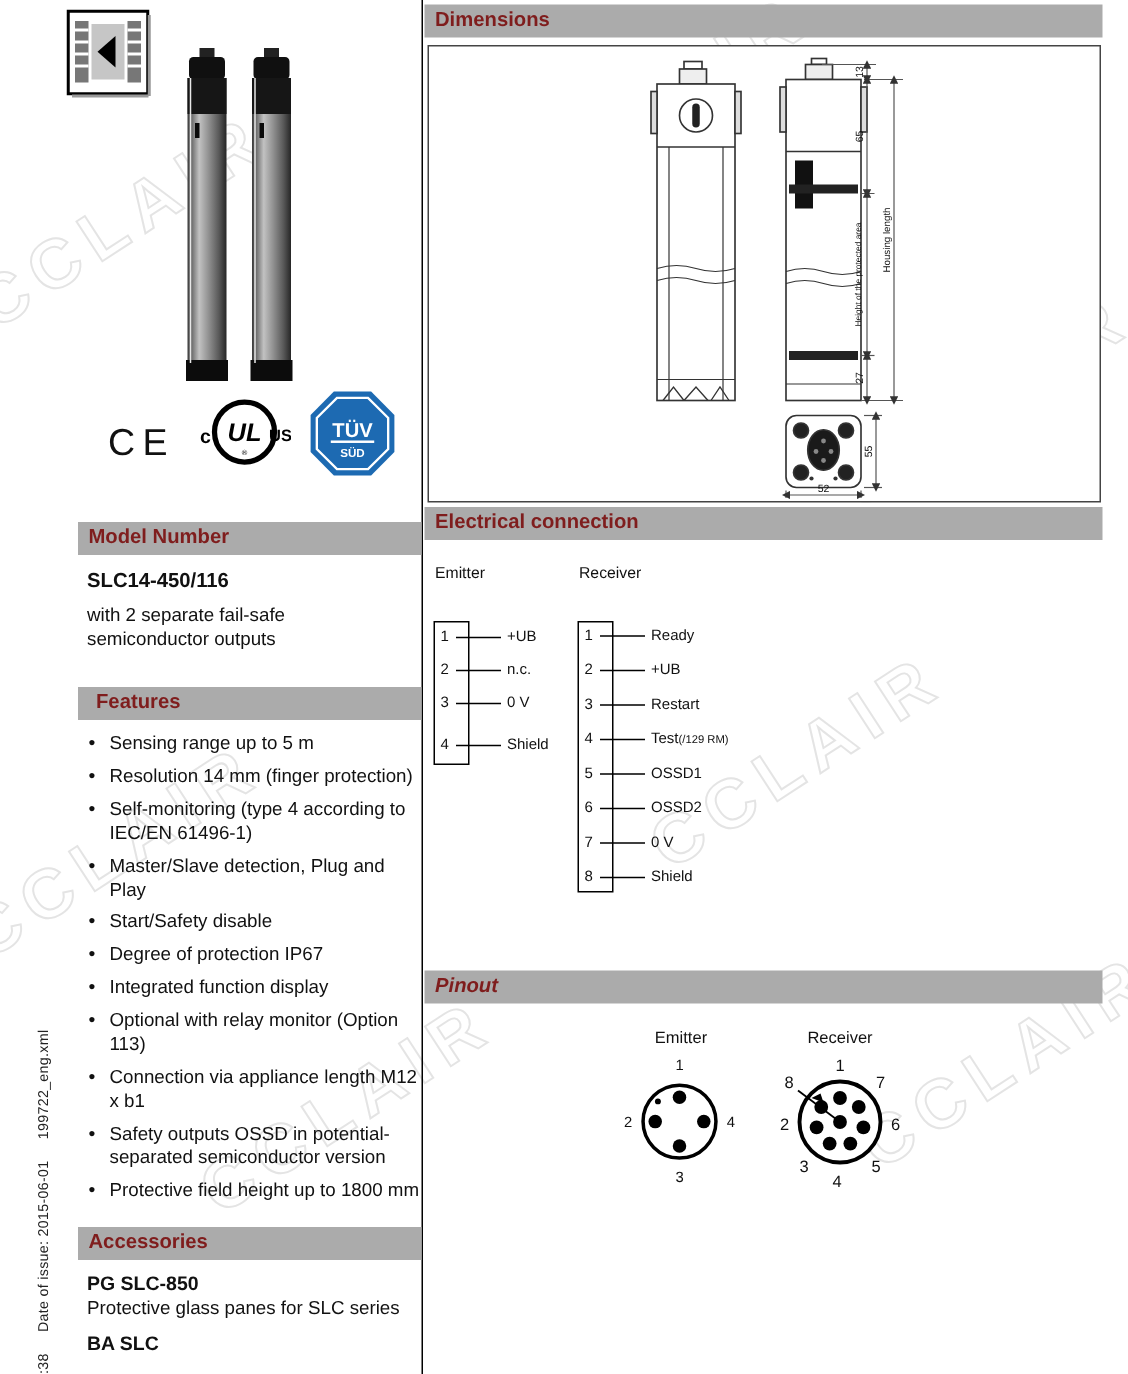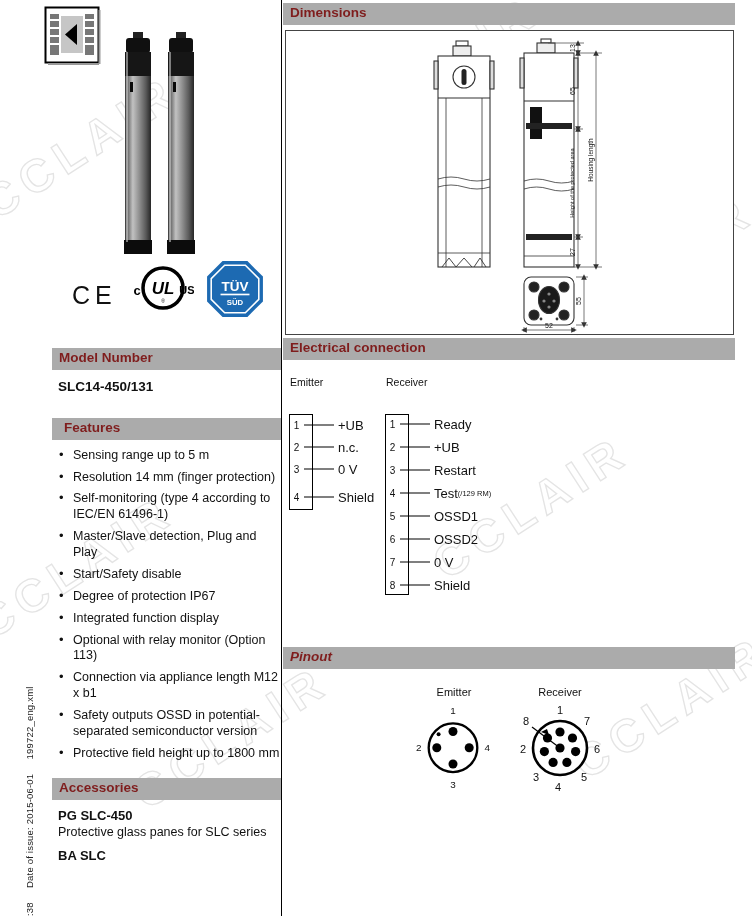--- a/index.html
+++ b/index.html
@@ -46,21 +46,21 @@
   .right-header { position:absolute; left:283px; width:452px; }
   .dims-box { position:absolute; left:285px; top:30px; width:449px; height:305px; border:1px solid #444; background:#fff; }
   .col-label { position:absolute; font-size:10.5px; color:#111; }
 
   
   .pin-diagram { position:absolute; }
   .pin-box { position:absolute; left:0; top:0; width:24px; border:1.5px solid #000; }
   .pin-row { position:absolute; left:0; display:flex; align-items:center; transform:translateY(-50%); }
   .pin-num { width:15px; text-align:center; font-size:10px; color:#111; }
   .pin-line { width:30px; height:1.5px; background:#000; flex:none; }
-  .pin-label { font-size:13px; margin-left:4px; color:#111; white-space:nowrap; }
+  .pin-label { font-size:10px; margin-left:4px; color:#111; white-space:nowrap; }
   .pin-label-small { font-size:7.5px; }
 
   .pinout-label { position:absolute; font-size:11px; text-align:center; }
   svg text { font-family:"Liberation Sans", sans-serif; }
   .cert-ce { position:absolute; left:72px; top:281px; font-size:25px; letter-spacing:5px; color:#111; }
 </style>
 </head>
 <body>
 
 <div class="page">
@@ -140,39 +140,40 @@
   <svg style="position:absolute; left:205px; top:258px;" width="60" height="62" viewBox="0 0 58 58">
     <path d="M17,2 L41,2 L56,17 L56,41 L41,56 L17,56 L2,41 L2,17 Z" fill="#1d6ab2"></path>
     <path d="M19,6 L39,6 L52,19 L52,39 L39,52 L19,52 L6,39 L6,19 Z" fill="none" stroke="#fff" stroke-width="1.5"></path>
     <text x="29" y="31" text-anchor="middle" font-size="13" font-weight="bold" fill="#fff">TÜV</text>
     <rect x="15" y="33.5" width="28" height="1.6" fill="#fff"></rect>
     <text x="29" y="44" text-anchor="middle" font-size="7.5" font-weight="bold" fill="#fff">SÜD</text>
   </svg>
 
   <div class="left-col">
     <div class="sec-header">Model Number</div>
-    <div class="model-no">SLC14-450/131</div>
+    <div class="model-no">SLC14-450/116</div>
+    <div class="model-desc">with 2 separate fail-safe semiconductor outputs</div>
 
     <div class="sec-header features-header">Features</div>
     <ul class="feature-list">
       <li>Sensing range up to 5 m</li>
       <li>Resolution 14 mm (finger protection)</li>
       <li>Self-monitoring (type 4 according to IEC/EN 61496-1)</li>
       <li>Master/Slave detection, Plug and Play</li>
       <li>Start/Safety disable</li>
       <li>Degree of protection IP67</li>
       <li>Integrated function display</li>
       <li>Optional with relay monitor (Option 113)</li>
       <li>Connection via appliance length M12 x b1</li>
       <li>Safety outputs OSSD in potential-separated semiconductor version</li>
       <li>Protective field height up to 1800 mm</li>
     </ul>
 
     <div class="sec-header acc-header">Accessories</div>
-    <div class="acc-name">PG SLC-450</div>
+    <div class="acc-name">PG SLC-850</div>
     <div class="acc-desc">Protective glass panes for SLC series</div>
     <div class="acc-name">BA SLC</div>
 
   </div>
 
   <div class="sec-header right-header" style="top:3px;">Dimensions</div>
 
   <div class="dims-box">
     <svg width="447" height="303" viewBox="0 0 447 303">
       <defs>

